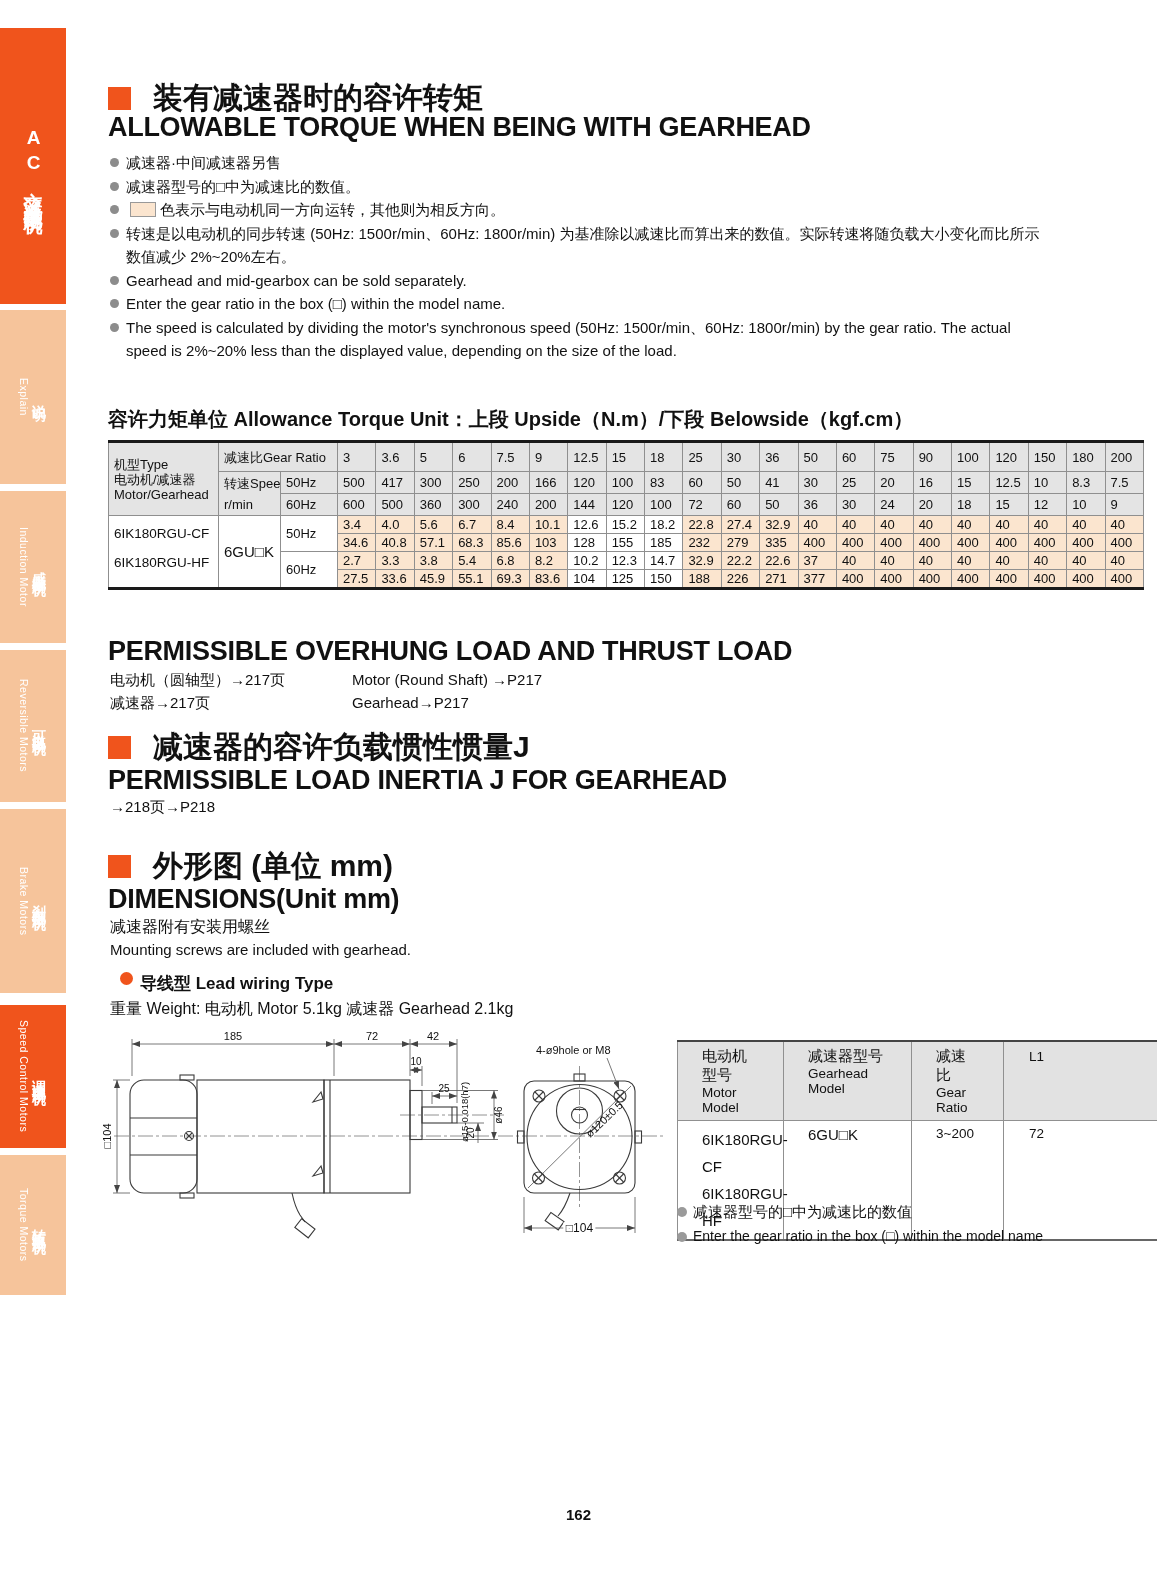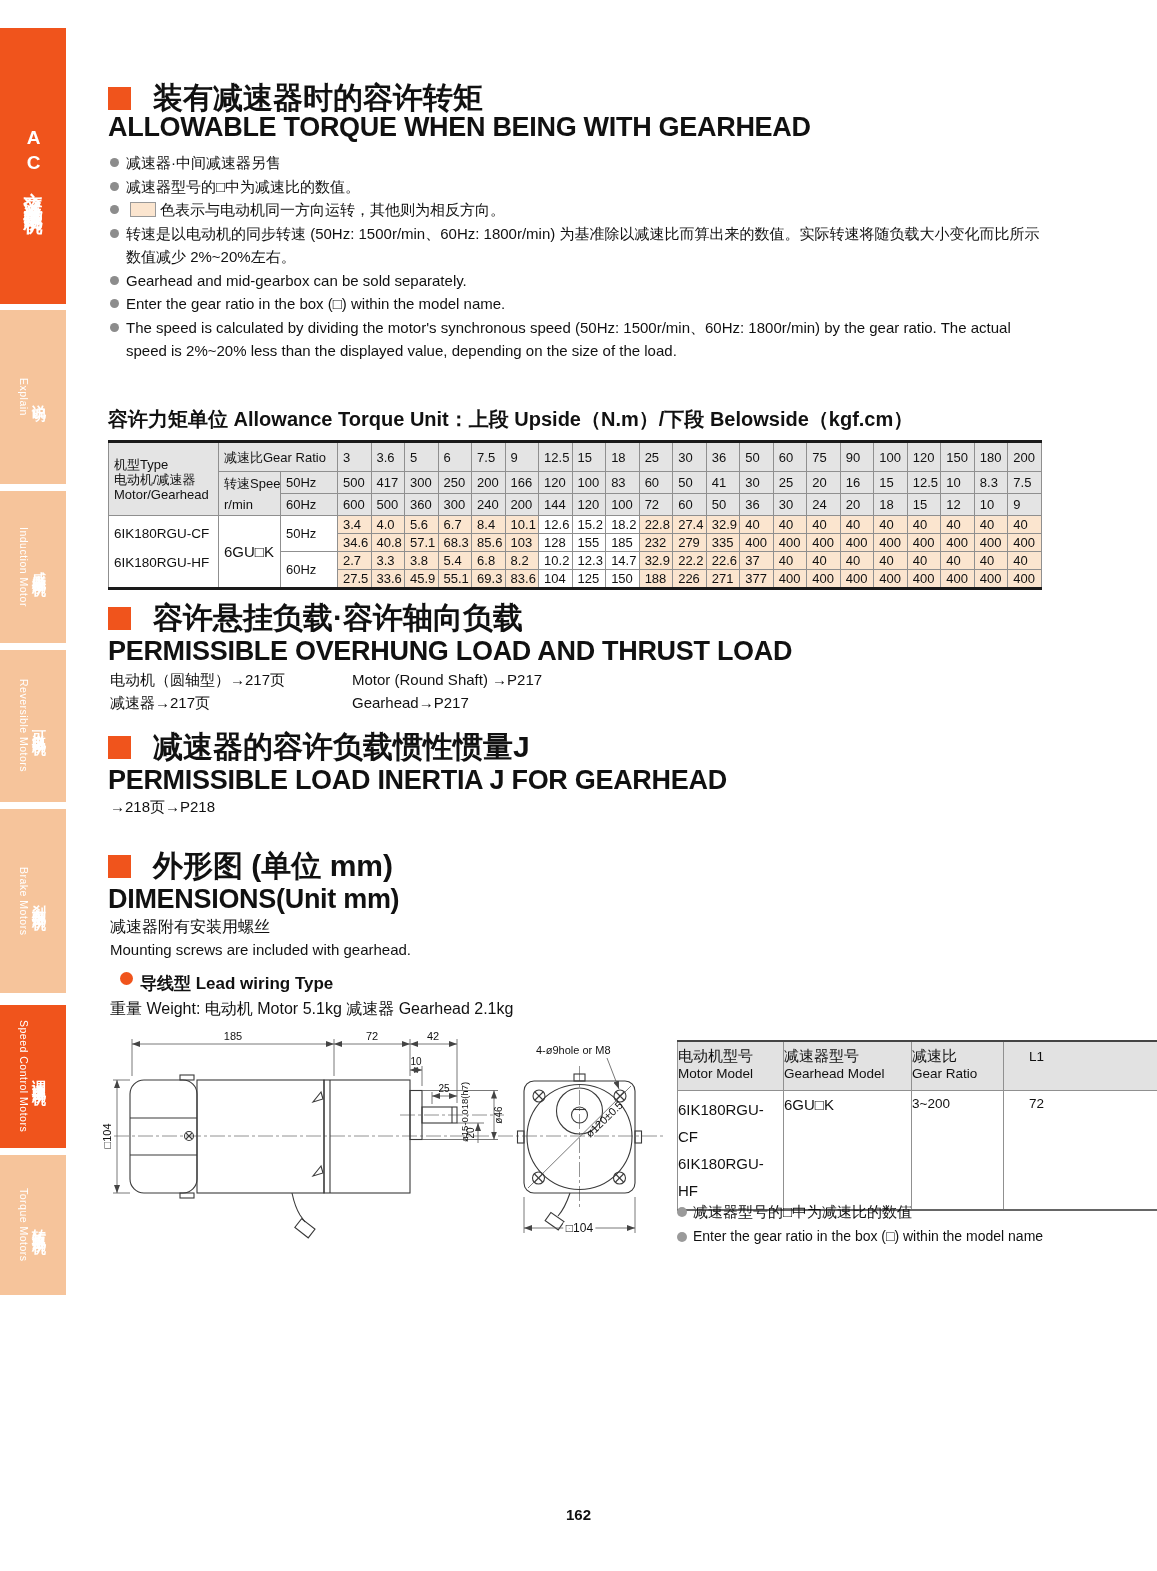--- a/index.html
+++ b/index.html
@@ -27,21 +27,21 @@
   #bullets{position:absolute;left:110px;top:151px;width:940px}
   .bullet{display:flex;font-size:15px;line-height:23.5px}
   .bullet .dot{flex:0 0 16px;position:relative}
   .bullet .dot::before{content:"";position:absolute;left:0;top:7px;width:9px;height:9px;border-radius:50%;background:#8c8c8c}
   .ibox{display:inline-block;width:24px;height:13px;background:#fbe5cf;border:1px solid #999;
         vertical-align:-2px;margin:0 4px}
   #unitline{position:absolute;left:108px;top:406px;font-size:20px;font-weight:700}
 
   
   #ttwrap{position:absolute;left:108px;top:440px}
-  #ttable{border-collapse:collapse;table-layout:fixed;width:934px;font-size:13px;
+  #ttable{border-collapse:collapse;table-layout:fixed;width:1036px;font-size:13px;
           border-top:3px solid #1a1a1a;border-bottom:3px solid #1a1a1a}
   #ttable td{border:1px solid #8f8f8f;padding:0 0 0 5px;height:17px;line-height:17px;
              white-space:nowrap;overflow:hidden}
   #ttable tr.h1 td{height:28px}
   #ttable tr.h2 td{height:21px;line-height:21px}
   #ttable td.hd{background:#e4e4e4}
   #ttable td.sh{background:#fbe5cf}
   #ttable td.c1h{line-height:15px;padding-top:3px;padding-bottom:2px}
   #ttable td.models{line-height:29px;padding-top:3px;font-size:13.5px;vertical-align:top}
   #ttable td.gh{font-size:15px}
@@ -51,21 +51,21 @@
 
   
   #leadline{position:absolute;left:120px;top:972px;font-size:17px;font-weight:700;display:flex;align-items:flex-start;gap:7px}
   #leadline .odot{width:13px;height:13px;border-radius:50%;background:#f0541c}
   #weightline{position:absolute;left:110px;top:999px;font-size:16px}
 
   
   #specwrap{position:absolute;left:677px;top:1040px;width:480px;overflow:hidden}
   #spec{border-collapse:collapse;width:560px;table-layout:fixed;
         border-top:2px solid #444;border-bottom:2px solid #666}
-  #spec td{border:1px solid #909090;vertical-align:top;padding:5px 0}
+  #spec td{border:1px solid #909090;vertical-align:top;padding:5px 24px}
   #spec tr.head td{background:#e2e2e2;height:38px}
   #spec tr.bodyr td{height:86px}
   #spec .hzh{font-size:15px}
   #spec .hen{font-size:13.5px}
   #spec .models div{font-size:15px;line-height:27px}
   #spec .val15{font-size:15px}
   #spec .val13{font-size:13.5px}
   #spec td.l1{padding-left:25px}
   .noteline{position:absolute;left:677px;display:flex;align-items:center;gap:6px}
   .noteline .gdot{width:10px;height:10px;border-radius:50%;background:#9a9a9a;flex:0 0 auto}
@@ -326,24 +326,20 @@
             <td class="sh">400</td>
             <td class="sh">400</td>
             <td class="sh">400</td>
             <td class="sh">400</td>
             <td class="sh">400</td>
           </tr>
         </tbody>
       </table>
   </div>
 
-  <div class="abs h-zh" style="top:598px">
-    <span class="sq"></span>
-    <span>容许悬挂负载·容许轴向负载</span>
-  </div>
   <div class="abs h-en" style="top:636px">PERMISSIBLE OVERHUNG LOAD AND THRUST LOAD</div>
   <div class="abs txt15 linkcol" style="top:668px;left:110px">
     <div>电动机（圆轴型）→217页</div>
     <div>减速器→217页</div>
   </div>
   <div class="abs txt15 linkcol" style="top:668px;left:352px">
     <div>Motor (Round Shaft) →P217</div>
     <div>Gearhead→P217</div>
   </div>
 

